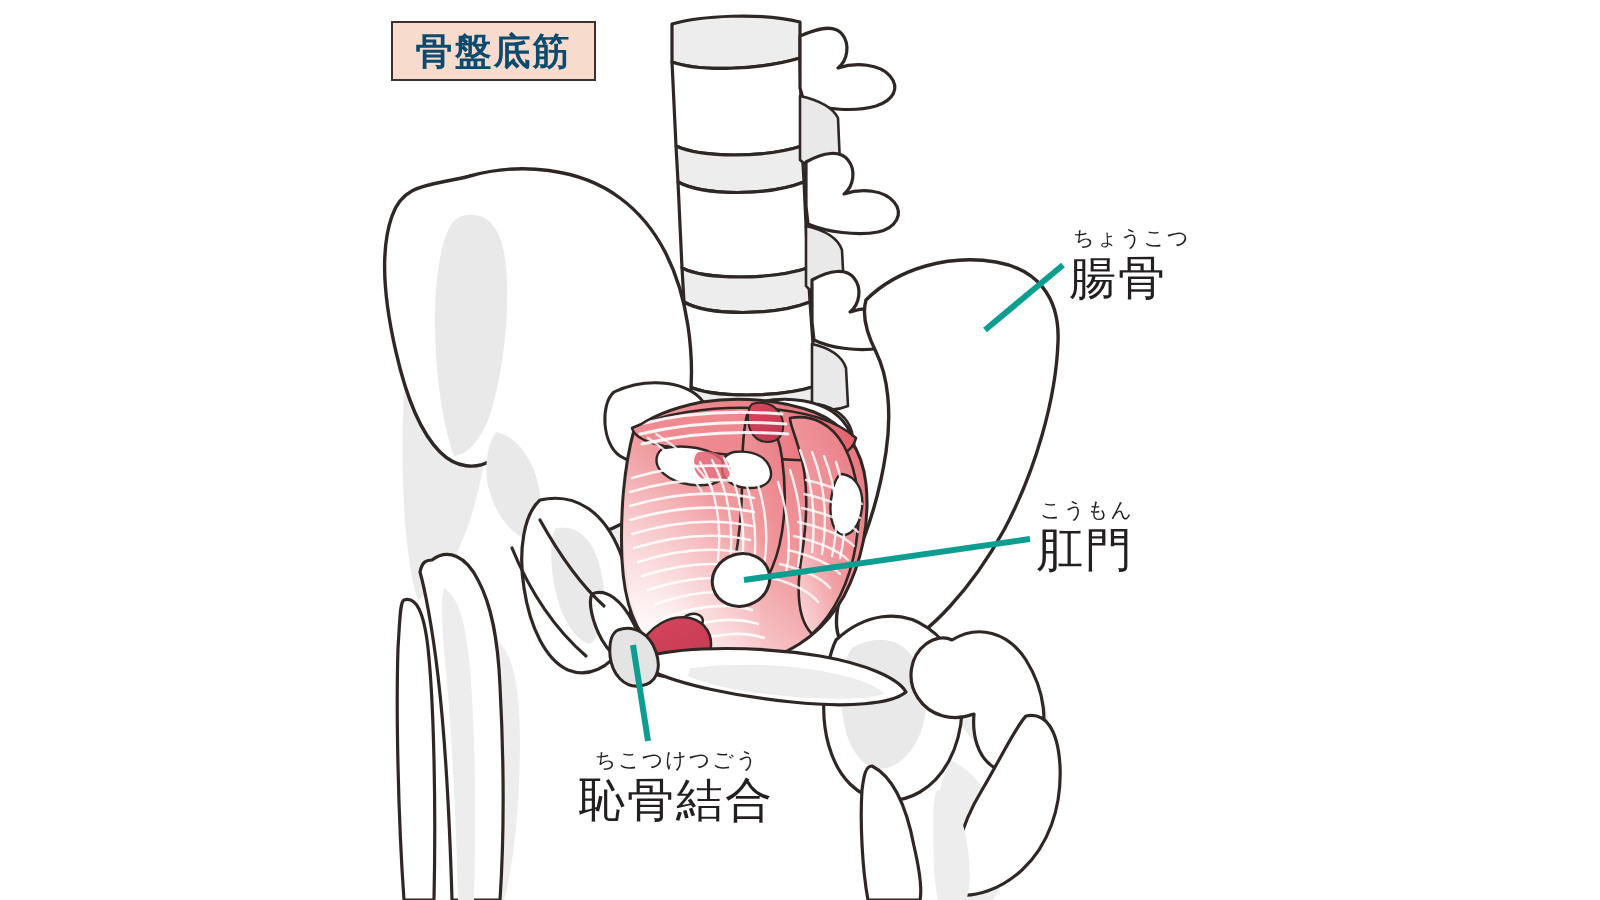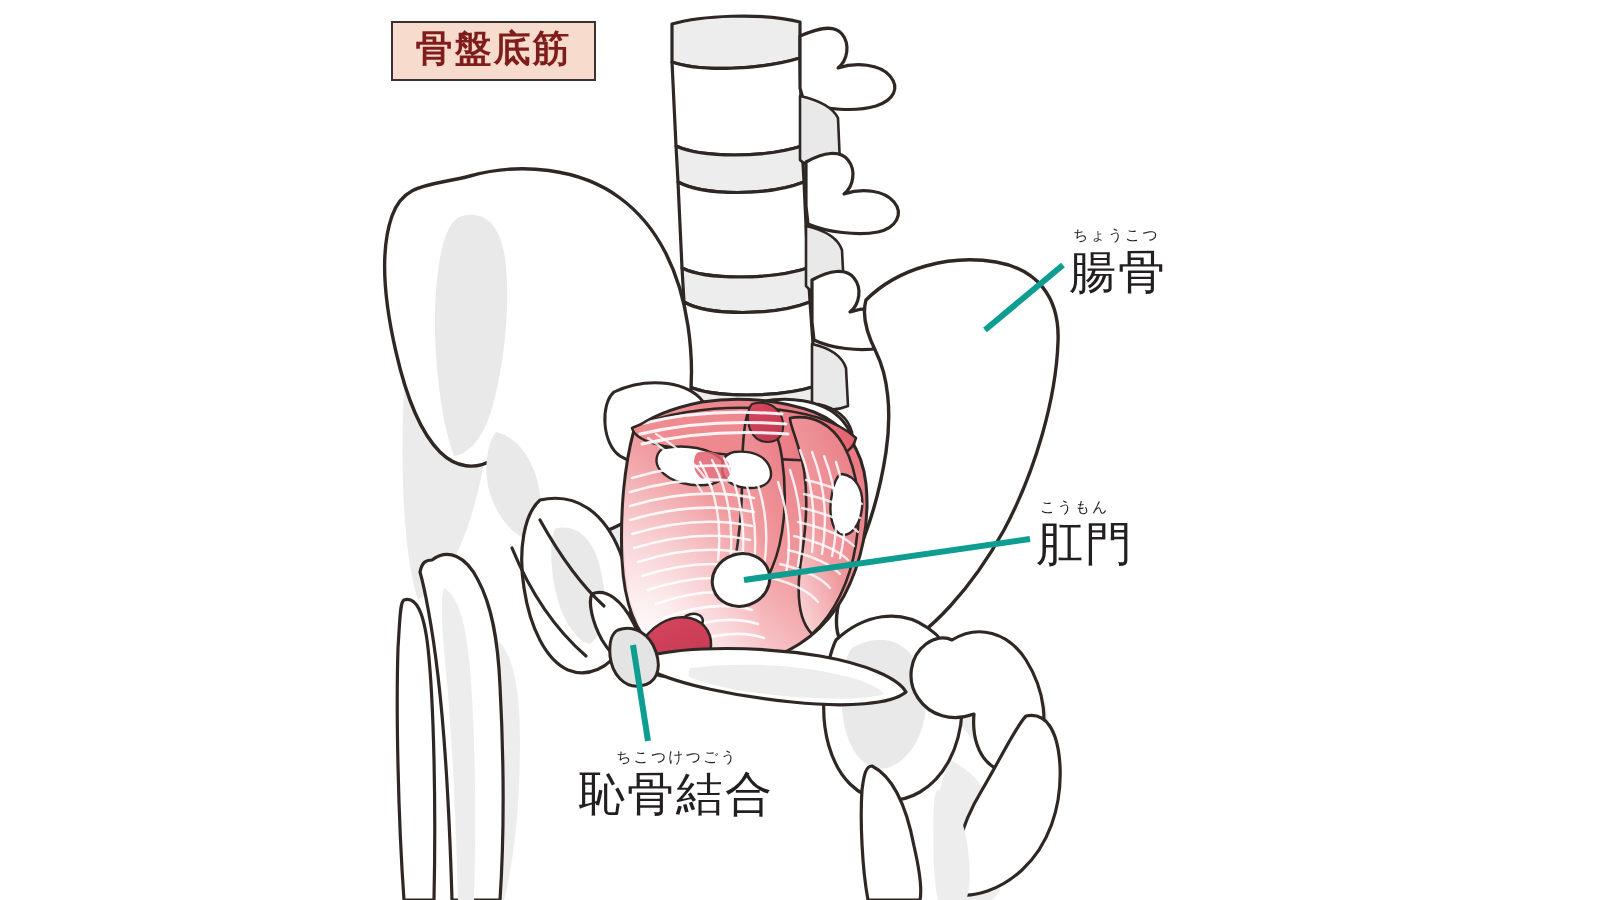--- a/index.html
+++ b/index.html
@@ -13,29 +13,29 @@
   svg.layer{position:absolute;left:0;top:0;width:1600px;height:900px;display:block;}
 
   
   .title-box{
     position:absolute;left:391px;top:21px;width:205px;height:60px;
     background:#F7DCCD;border:2px solid #3a3230;
     box-sizing:border-box;
     display:flex;align-items:center;justify-content:center;
   }
   .title-box .t{
-    font-size:37px;font-weight:700;color:#7f1d1d;letter-spacing:2px;
-    font-family:Liberation Mono, monospace;
+    font-size:37px;font-weight:700;color:#0c4a6e;letter-spacing:2px;
+    font-family:Liberation Sans, sans-serif;
     line-height:1;
   }
 
   
   .label{position:absolute;color:#231f20;}
   .label .ruby{
-    display:block;font-size:15px;font-weight:500;letter-spacing:2px;
+    display:block;font-size:21px;font-weight:500;letter-spacing:2px;
     line-height:1;margin-bottom:5px;color:#231f20;
     font-family:"DejaVu Sans","Liberation Sans",sans-serif;
   }
   .label .main{
     display:block;font-size:47px;font-weight:400;letter-spacing:2px;
     line-height:1.02;color:#231f20;
     font-family:"DejaVu Sans","Liberation Sans",sans-serif;
   }
   #label-ilium{left:1069px;top:228px;}
   #label-ilium .ruby{padding-left:4px;}

